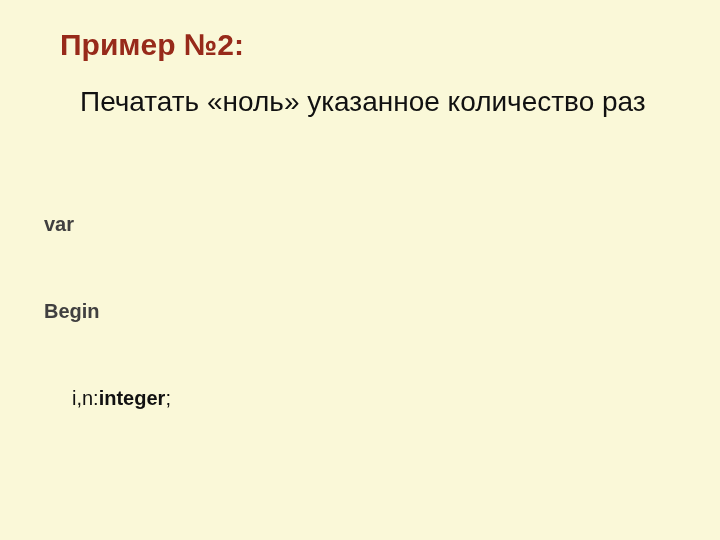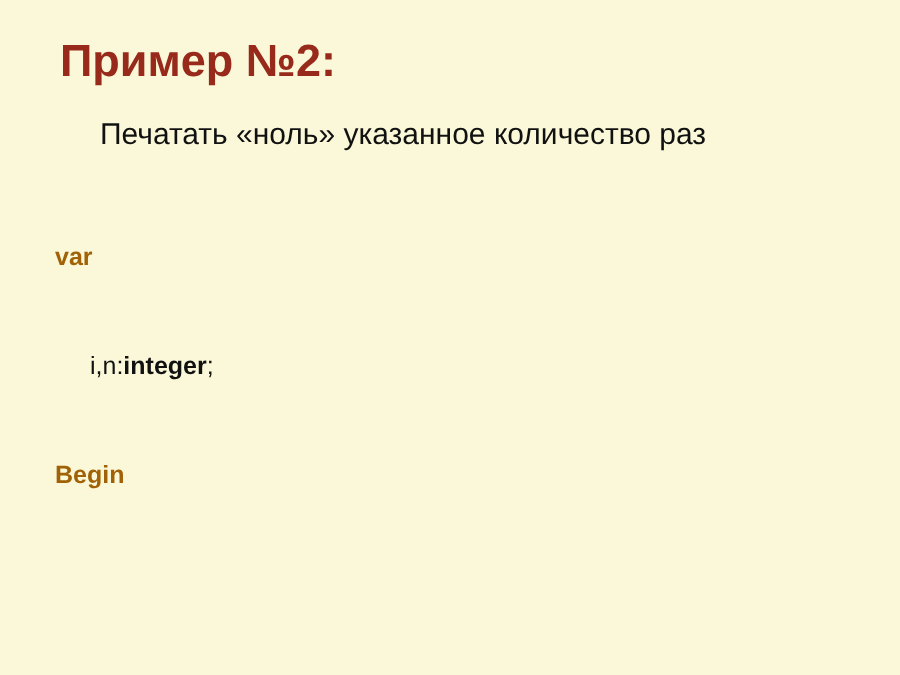--- a/index.html
+++ b/index.html
@@ -7,51 +7,51 @@
     width:720px;height:540px;
     background:#faf8d8;
     font-family:Arial,Helvetica,sans-serif;
     color:#111;
     box-sizing:border-box;
   }
   .slide{
     padding:28px 44px 0 44px;
   }
   .title{
-    font-size:36px;
+    font-size:30px;
     font-weight:bold;
     color:#972a1a;
-    margin:0 0 24px 4px;
+    margin:0 0 24px 16px;
   }
   .subtitle{
-    font-size:24px;
+    font-size:28px;
     color:#111;
-    margin:0 0 12px 36px;
+    margin:0 0 34px 36px;
   }
   .code{
     font-size:20px;
     line-height:1.45;
     white-space:pre;
   }
-  .kw{color:#a16207;font-weight:bold}
+  .kw{color:#404040;font-weight:bold}
   .bold{font-weight:bold}
   .ind1{margin-left:28px}
   .line{display:block}
 </style>
 </head>
 <body>
 
 <div class="slide">
   <h1 class="title">Пример №2:</h1>
   <div class="subtitle">Печатать «ноль» указанное количество раз</div>
 
   <div class="code">
     <span class="line"><span class="kw">var</span></span>
+    <span class="line"><span class="kw">Begin</span></span>
     <span class="line ind1"><span>i,n:</span><span class="bold">integer</span><span>;</span></span>
-    <span class="line"><span class="kw">Begin</span></span>
     
     
     
     
     
     
     
   </div>
 </div>
 

